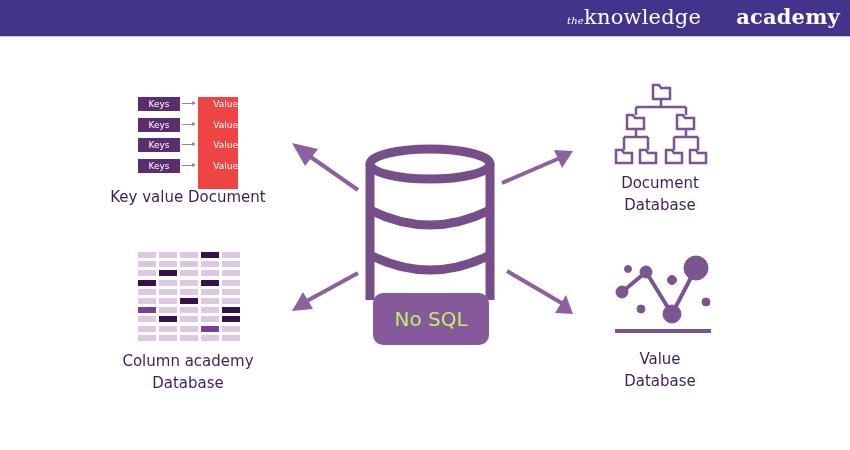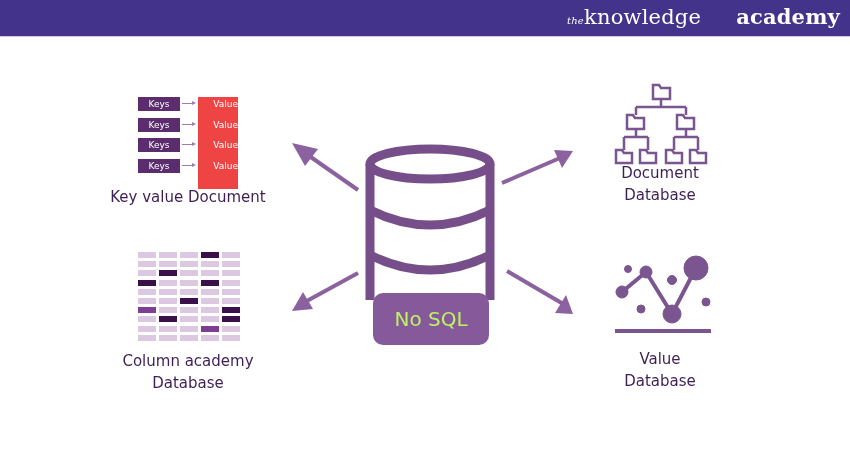--- a/index.html
+++ b/index.html
@@ -158,21 +158,21 @@
     <line x1="12" y1="57" x2="12" y2="70"></line>
     <line x1="36" y1="57" x2="36" y2="70"></line>
     <line x1="62" y1="57" x2="62" y2="70"></line>
     <line x1="86" y1="57" x2="86" y2="70"></line>
     <path d="M4 70 h6 l2 3 h8 v10 h-16 z"></path>
     <path d="M28 70 h6 l2 3 h8 v10 h-16 z"></path>
     <path d="M54 70 h6 l2 3 h8 v10 h-16 z"></path>
     <path d="M78 70 h6 l2 3 h8 v10 h-16 z"></path>
   </g>
 </svg>
-<div class="label" style="left:590px;top:162px;width:140px;">
+<div class="label" style="left:590px;top:172px;width:140px;">
   <div>Document</div>
   <div>Database</div>
 </div>
 
 <svg style="position:absolute;left:610px;top:250px;" width="110" height="90">
   <g fill="#7a5590" stroke="#7a5590">
     <polyline points="12,42 36,22 62,64 86,18" fill="none" stroke-width="4"></polyline>
     <circle cx="12" cy="42" r="6"></circle>
     <circle cx="36" cy="22" r="6"></circle>
     <circle cx="62" cy="64" r="9"></circle>

